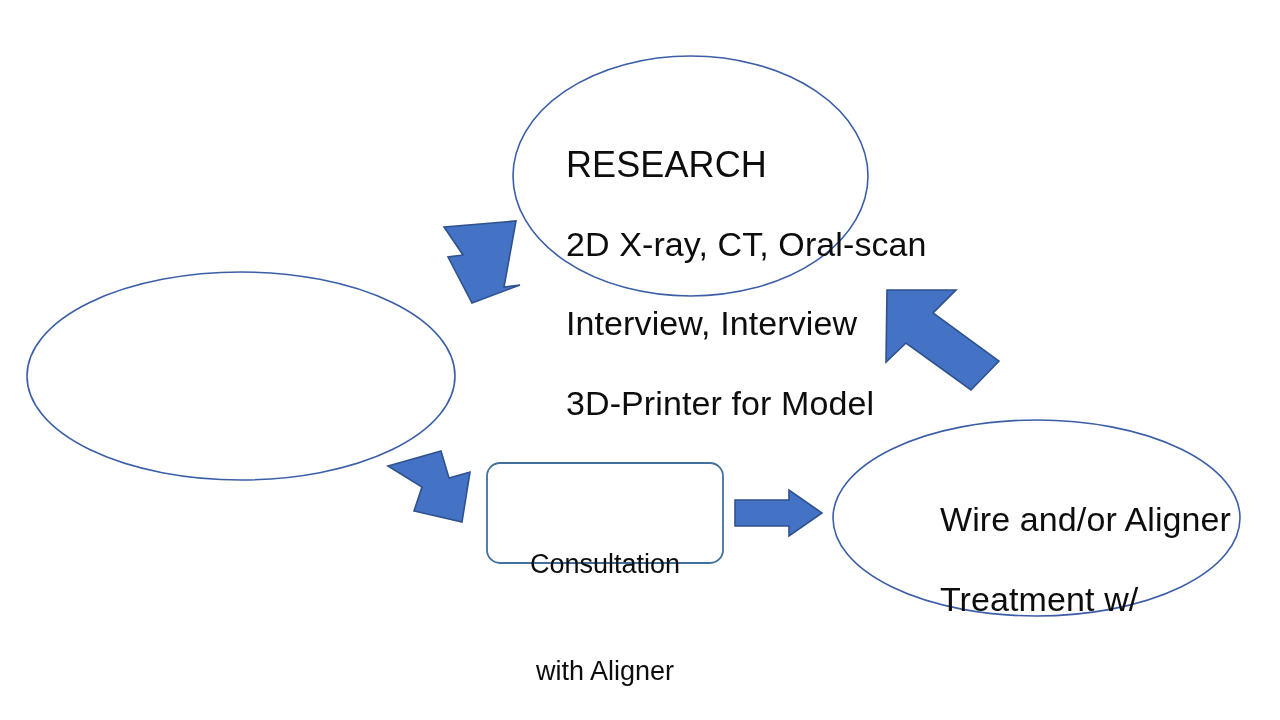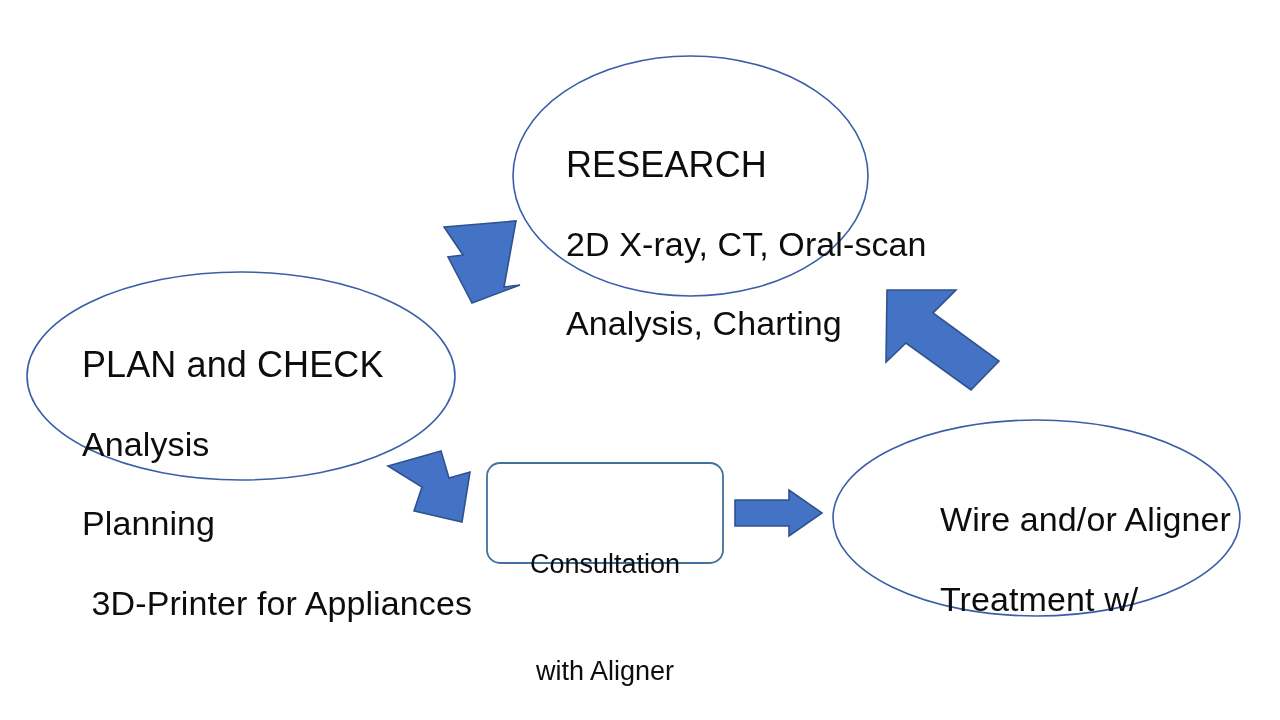--- a/index.html
+++ b/index.html
@@ -84,29 +84,24 @@
     <polygon points="388,466 441,451 449,478 470,472 462,522 414,511 422,487" fill="#4472C4" stroke="#2F528F" stroke-width="1.6" stroke-linejoin="miter"></polygon>
 
     <polygon points="735,500 789,500 789,490 822,513 789,536 789,526 735,526" fill="#4472C4" stroke="#2F528F" stroke-width="1.6" stroke-linejoin="miter"></polygon>
 
     <polygon points="887,290 956,290 933,313 999,361 971,390 906,343 886,362" fill="#4472C4" stroke="#2F528F" stroke-width="1.6" stroke-linejoin="miter"></polygon>
   </svg>
 
   <div class="node-text" id="research-text">
     <div class="node-title">RESEARCH</div>
     <div class="node-line">2D X-ray, CT, Oral-scan</div>
-    <div class="node-line">Analysis, Charting</div>
+    <div class="node-line">Interview, Interview</div>
+    <div class="node-line">3D-Printer for Model</div>
   </div>
 
-  <div class="node-text" id="plan-text">
-    <div class="node-title">PLAN and CHECK</div>
-    <div class="node-line">Analysis</div>
-    <div class="node-line">Planning</div>
-    <div class="node-line"> 3D-Printer for Appliances</div>
-  </div>
 
   <div class="box-text" id="consult-text">
     <div>Consultation</div>
     <div>with Aligner</div>
   </div>
 
   <div class="node-text" id="do-text">
     <div class="node-line">Wire and/or Aligner</div>
     <div class="node-line">Treatment w/</div>
   </div>

